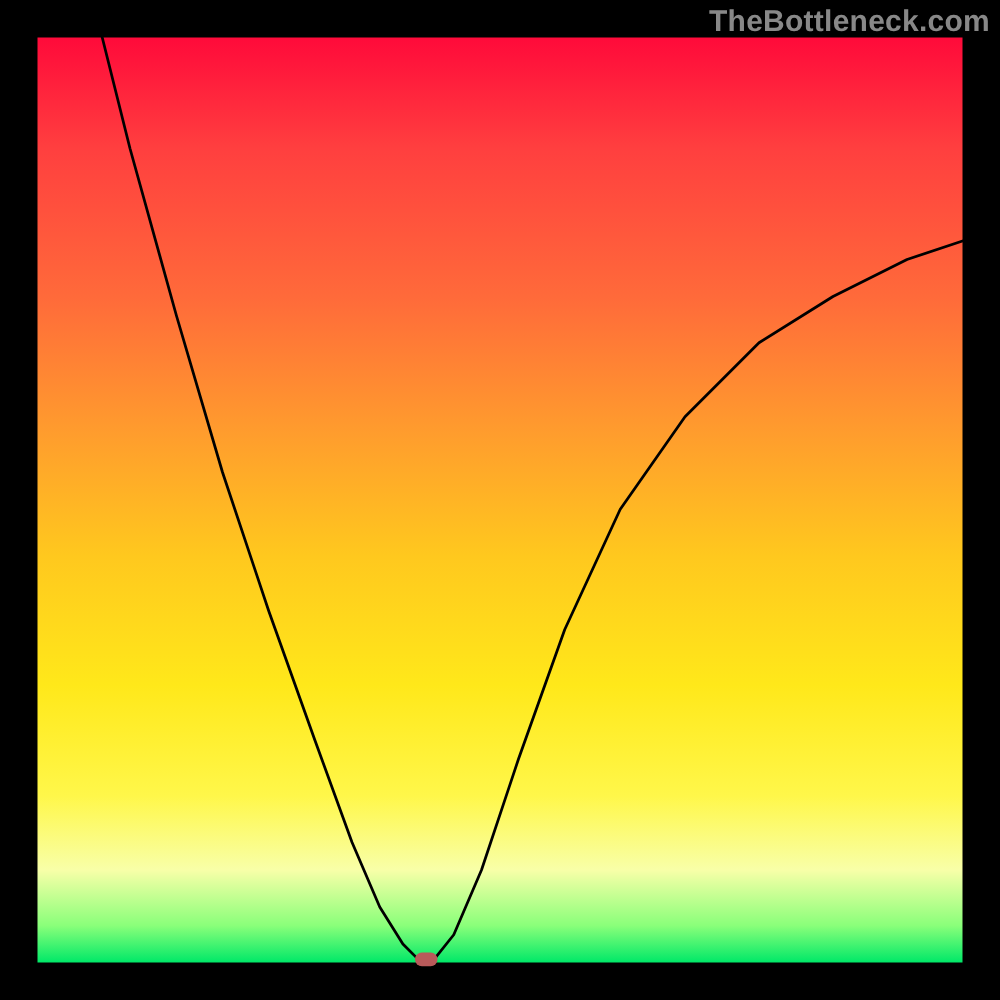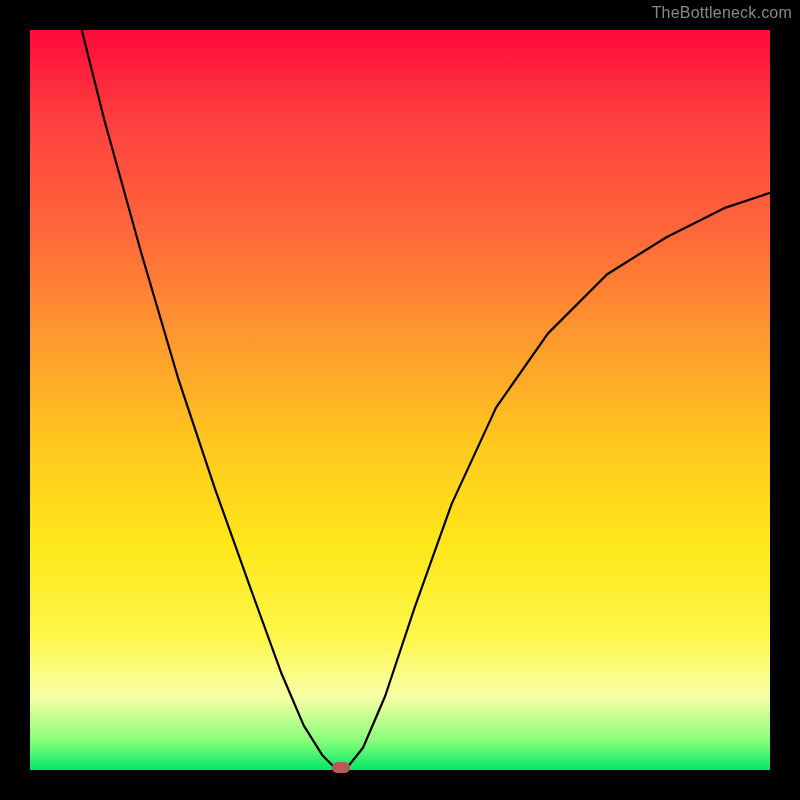--- a/index.html
+++ b/index.html
@@ -37,22 +37,22 @@
       #f8ffa8 90%,
       #8aff7a 96%,
       #00e868 100%
     );
   }
   .watermark {
     position: absolute;
     top: 4px;
     right: 8px;
     color: #888;
-    font-size: 16px;
-    font-weight: 400;
+    font-size: 24px;
+    font-weight: 700;
     letter-spacing: 0.2px;
     user-select: none;
   }
   svg.curve {
     position: absolute;
     left: 0; top: 0;
     width: 740px;
     height: 740px;
     overflow: visible;
   }

